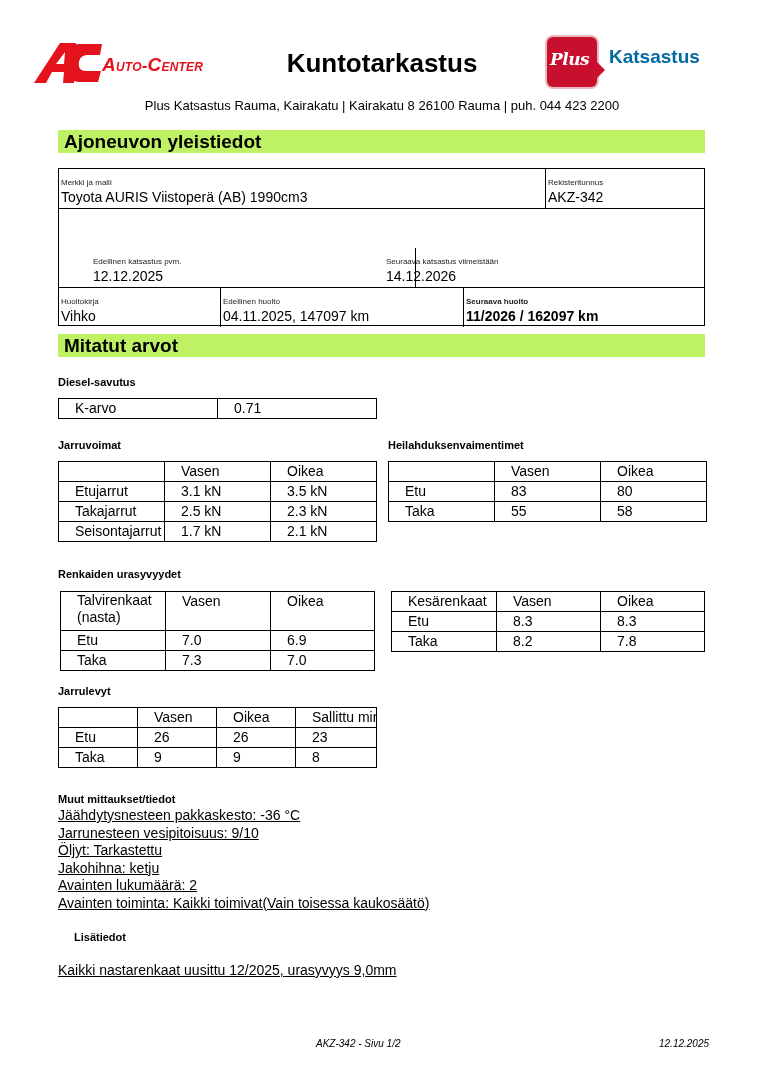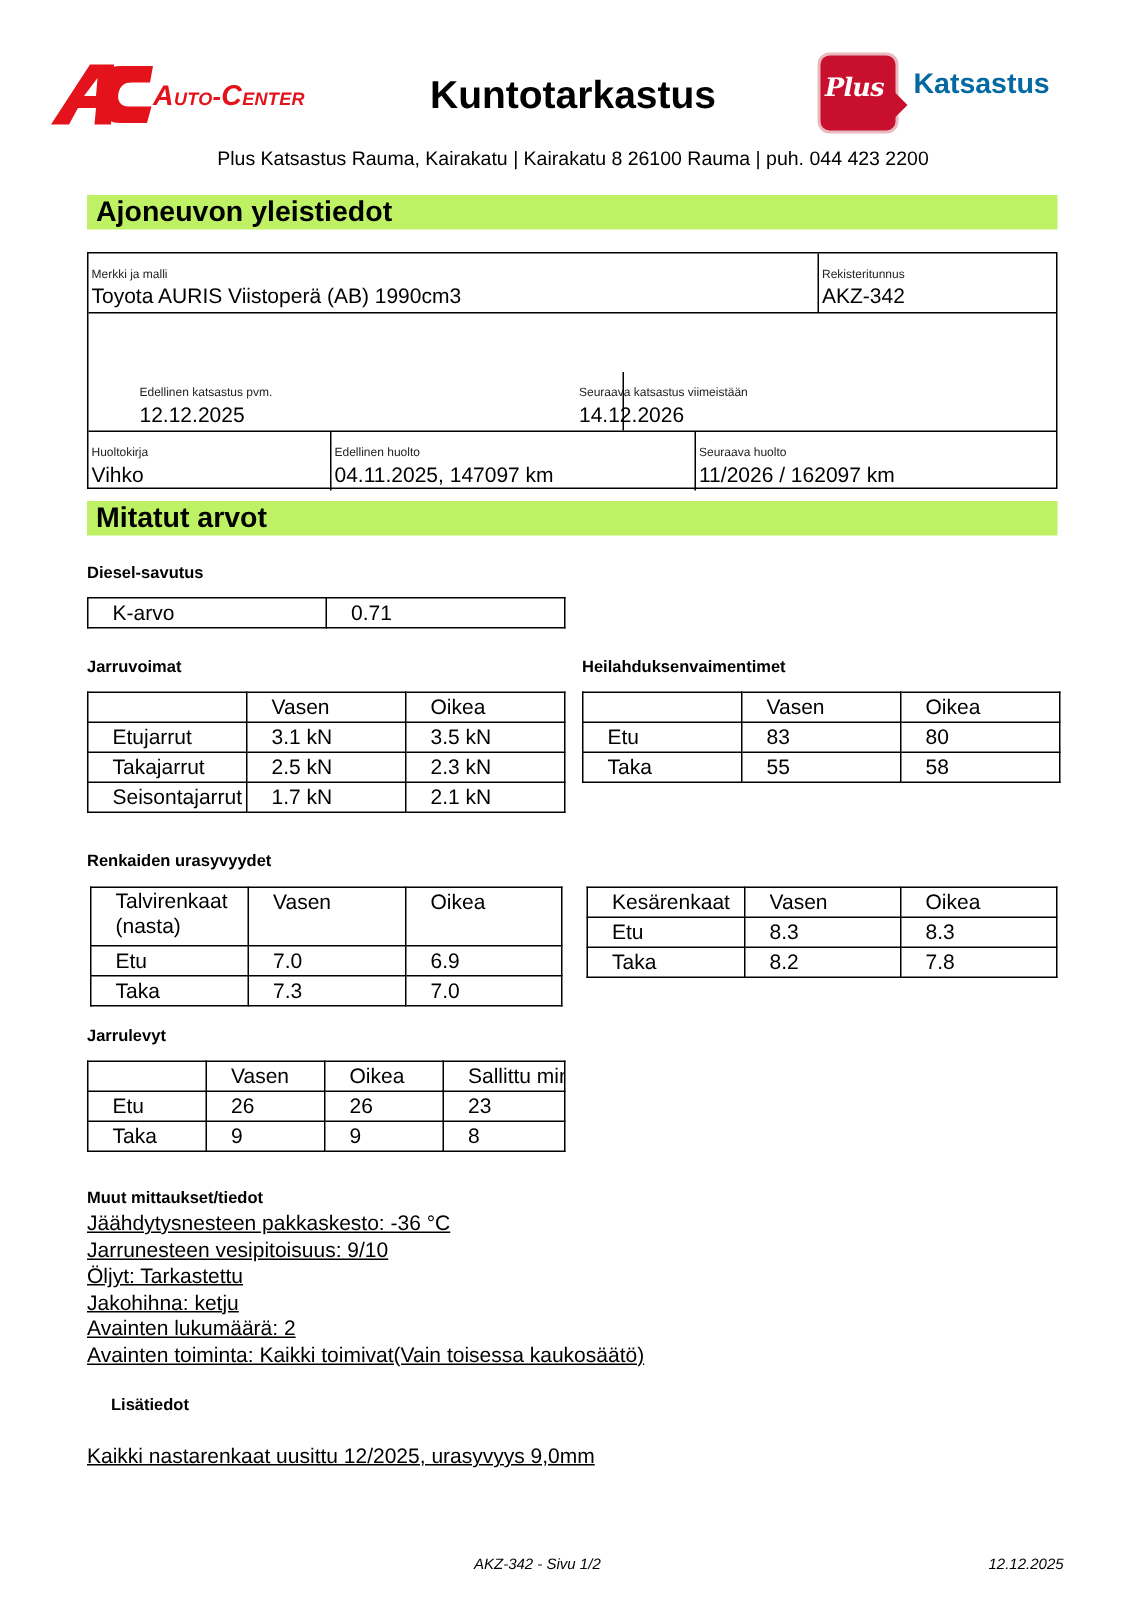--- a/index.html
+++ b/index.html
@@ -99,21 +99,21 @@
   </div>
   <div class="info-row last" style="top:118.5px;">
     <div class="info-cell" style="left:0;width:162px;">
       <div class="lbl">Huoltokirja</div>
       <div class="val">Vihko</div>
     </div>
     <div class="info-cell" style="left:162px;width:243px;">
       <div class="lbl">Edellinen huolto</div>
       <div class="val">04.11.2025, 147097 km</div>
     </div>
-    <div class="info-cell end" style="left:405px;width:240px;">
+    <div class="info-cell end" style="left:405px;width:240px;font-weight:bold;">
       <div class="lbl">Seuraava huolto</div>
       <div class="val">11/2026 / 162097 km</div>
     </div>
   </div>
 </div>
 
 <div class="abs section-bar" style="top:334px;">
   <span>Mitatut arvot</span>
 </div>
 

